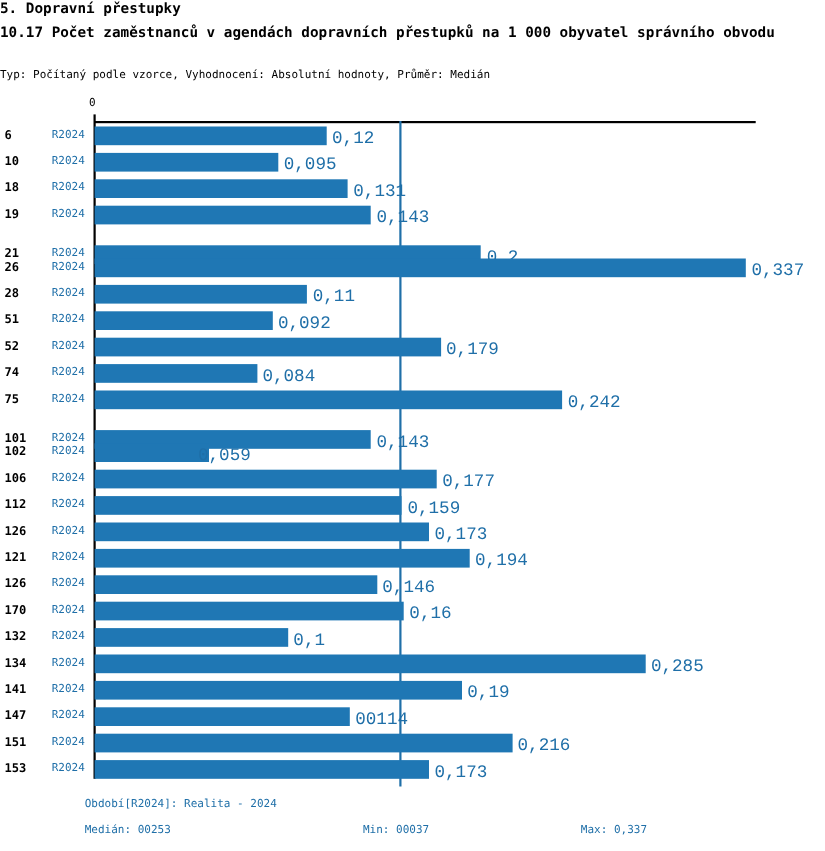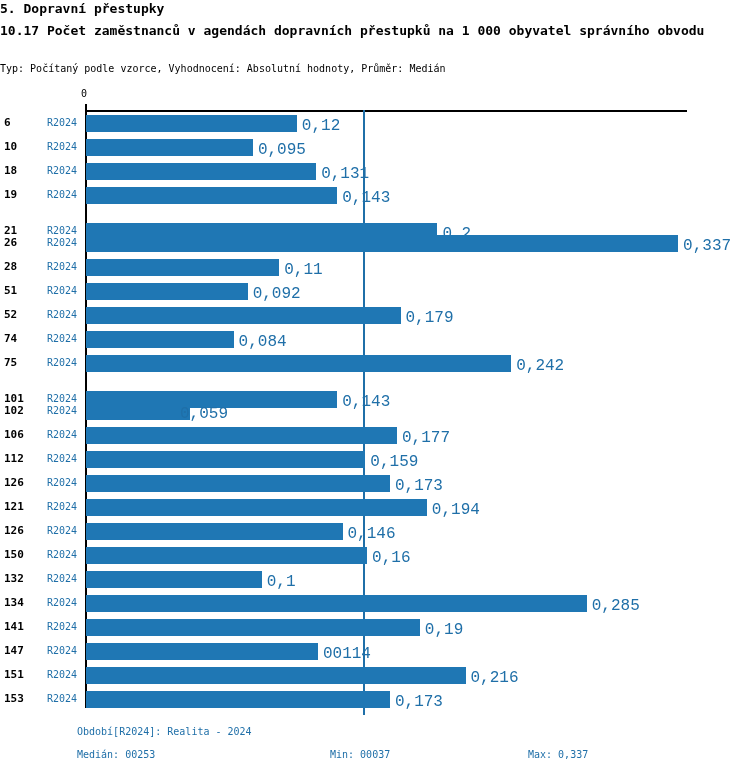--- a/index.html
+++ b/index.html
@@ -282,21 +282,21 @@
         <div class="bar" style="width: 340.858px; background: rgb(31, 119, 180);"></div>
         <div class="bar-value" style="left: 431.858px; color: rgb(31, 111, 168);">0,194</div>
       </div>
       <div class="row" style="top: 520px;">
         <div class="row-key">126</div>
         <div class="row-period">R2024</div>
         <div class="bar" style="width: 256.522px; background: rgb(31, 119, 180);"></div>
         <div class="bar-value" style="left: 347.522px; color: rgb(31, 111, 168);">0,146</div>
       </div>
       <div class="row" style="top: 544px;">
-        <div class="row-key">150</div>
+        <div class="row-key">170</div>
         <div class="row-period">R2024</div>
         <div class="bar" style="width: 281.12px; background: rgb(31, 119, 180);"></div>
         <div class="bar-value" style="left: 372.12px; color: rgb(31, 111, 168);">0,16</div>
       </div>
       <div class="row" style="top: 568px;">
         <div class="row-key">132</div>
         <div class="row-period">R2024</div>
         <div class="bar" style="width: 175.7px; background: rgb(31, 119, 180);"></div>
         <div class="bar-value" style="left: 266.7px; color: rgb(31, 111, 168);">0,1</div>
       </div>

